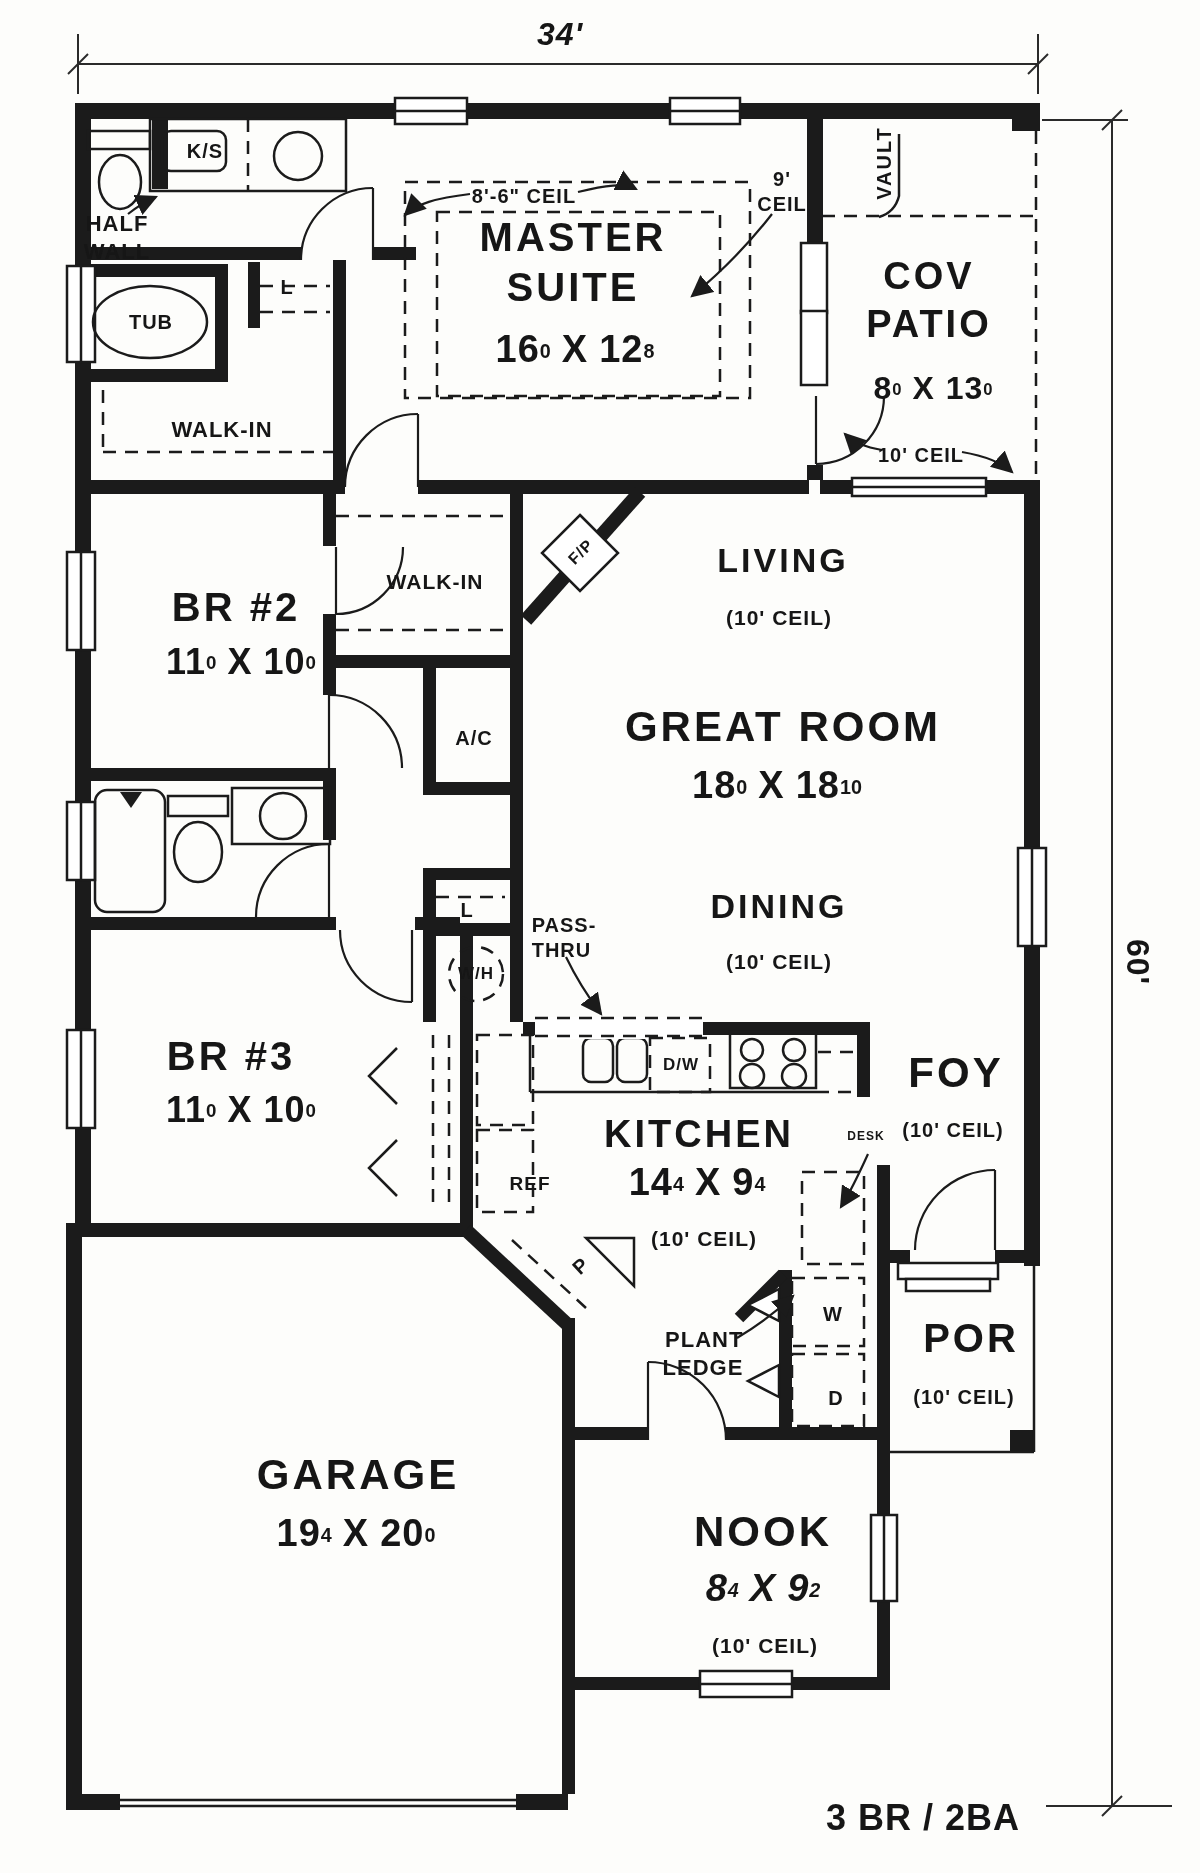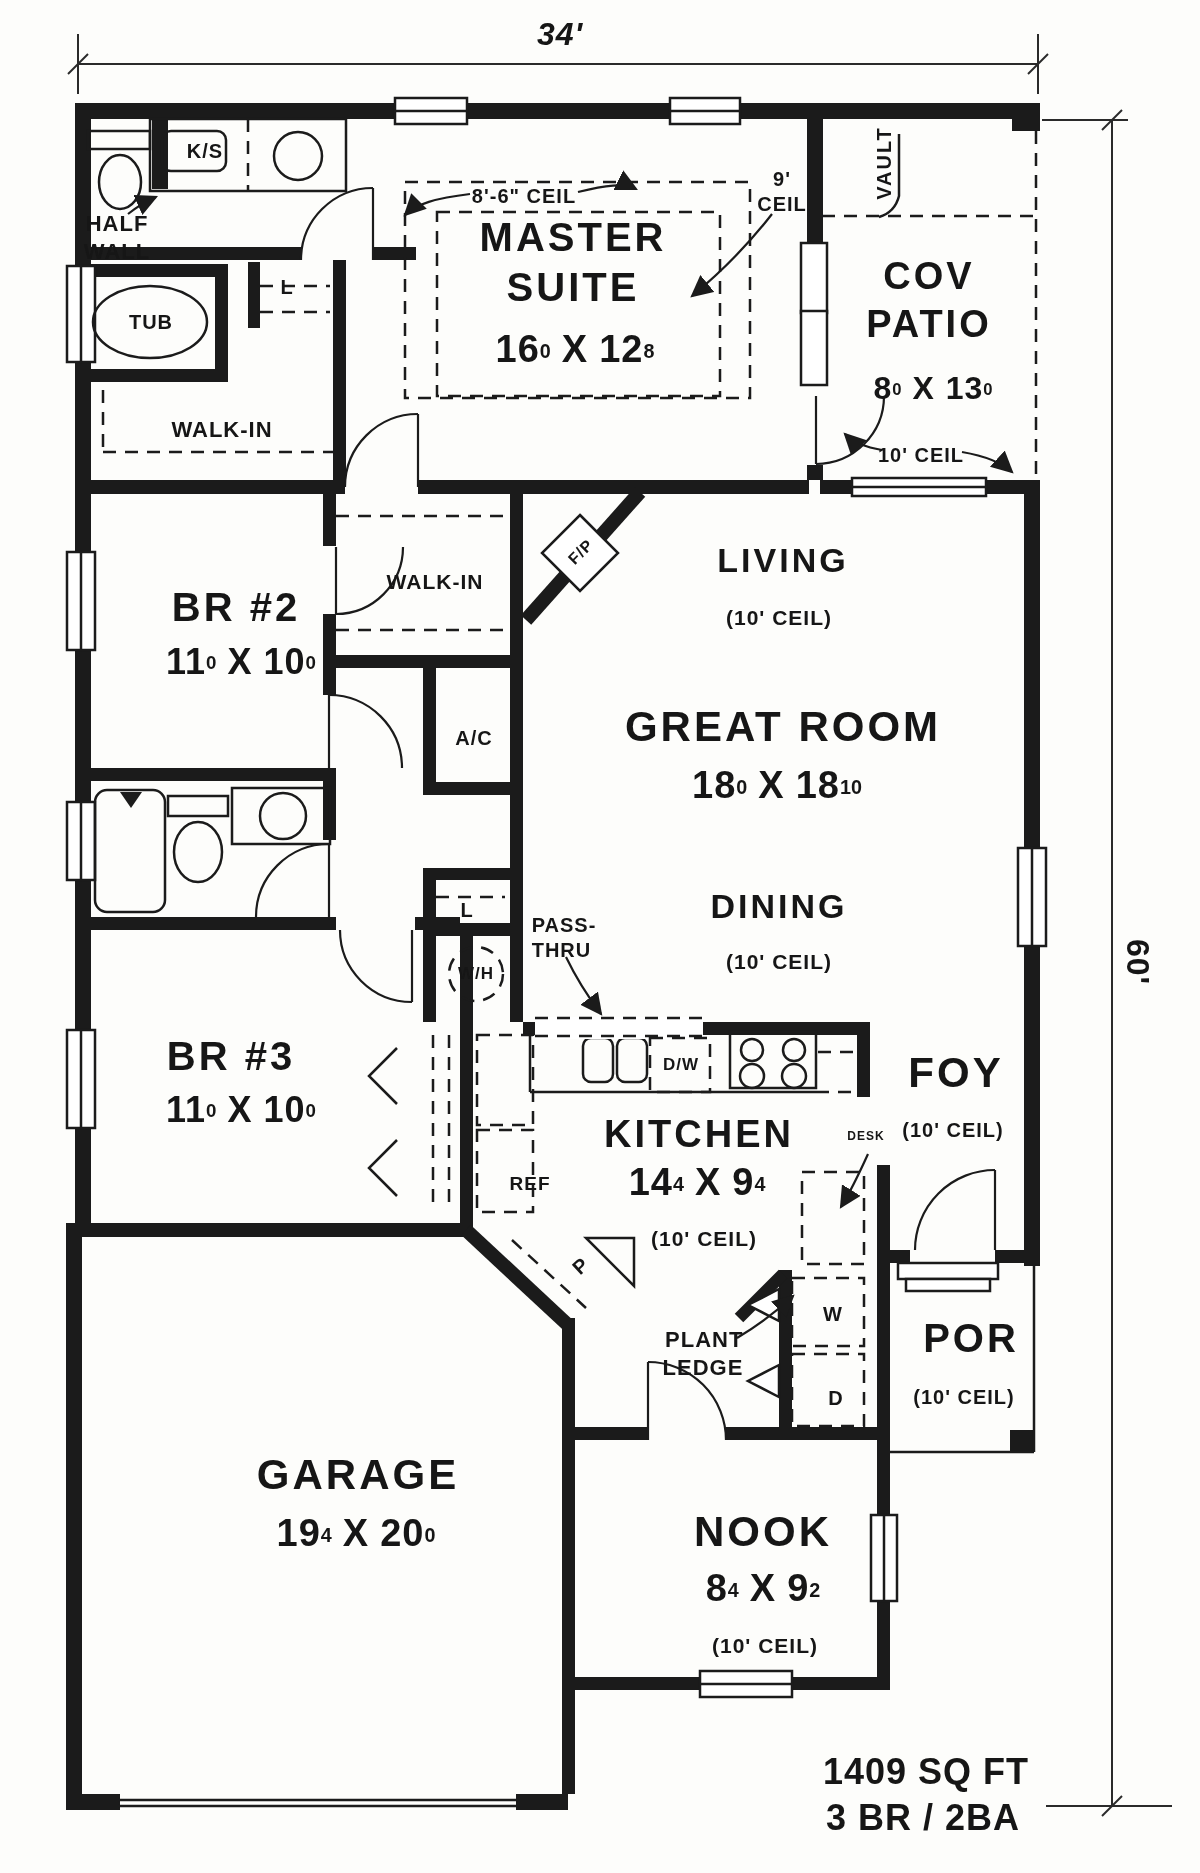--- a/index.html
+++ b/index.html
@@ -330,19 +330,18 @@
 <div class="lbl" style="left:833px;top:1314px;font-size:20px;">W</div>
 <div class="lbl" style="left:836px;top:1398px;font-size:20px;">D</div>
 
 <div class="lbl" style="left:971px;top:1338px;font-size:40px;letter-spacing:3px;">POR</div>
 <div class="lbl" style="left:964px;top:1397px;font-size:20px;">(10' CEIL)</div>
 
 <div class="lbl" style="left:358px;top:1475px;font-size:42px;letter-spacing:3px;">GARAGE</div>
 <div class="lbl size" style="left:356px;top:1534px;font-size:38px;"><span>19</span><span class="in">4</span><span class="sep">X</span><span>20</span><span class="in">0</span></div>
 
 <div class="lbl" style="left:763px;top:1532px;font-size:42px;letter-spacing:3px;">NOOK</div>
-<div class="lbl size" style="left:763px;top:1589px;font-size:38px;"><span>8</span><span class="in">4</span><span class="sep">X</span><span>9</span><span class="in">2</span></div>
+<div class="lbl size" style="left:763px;top:1589px;font-size:38px;font-style:italic;"><span>8</span><span class="in">4</span><span class="sep">X</span><span>9</span><span class="in">2</span></div>
 <div class="lbl" style="left:765px;top:1646px;font-size:21px;">(10' CEIL)</div>
 
-<div class="lbl" style="left:926px;top:1771px;font-size:36px;letter-spacing:1px;">1409 SQ FT</div>
 <div class="lbl" style="left:923px;top:1817px;font-size:36px;letter-spacing:1px;">3 BR / 2BA</div>
 
 </div>
 
 </body></html>

